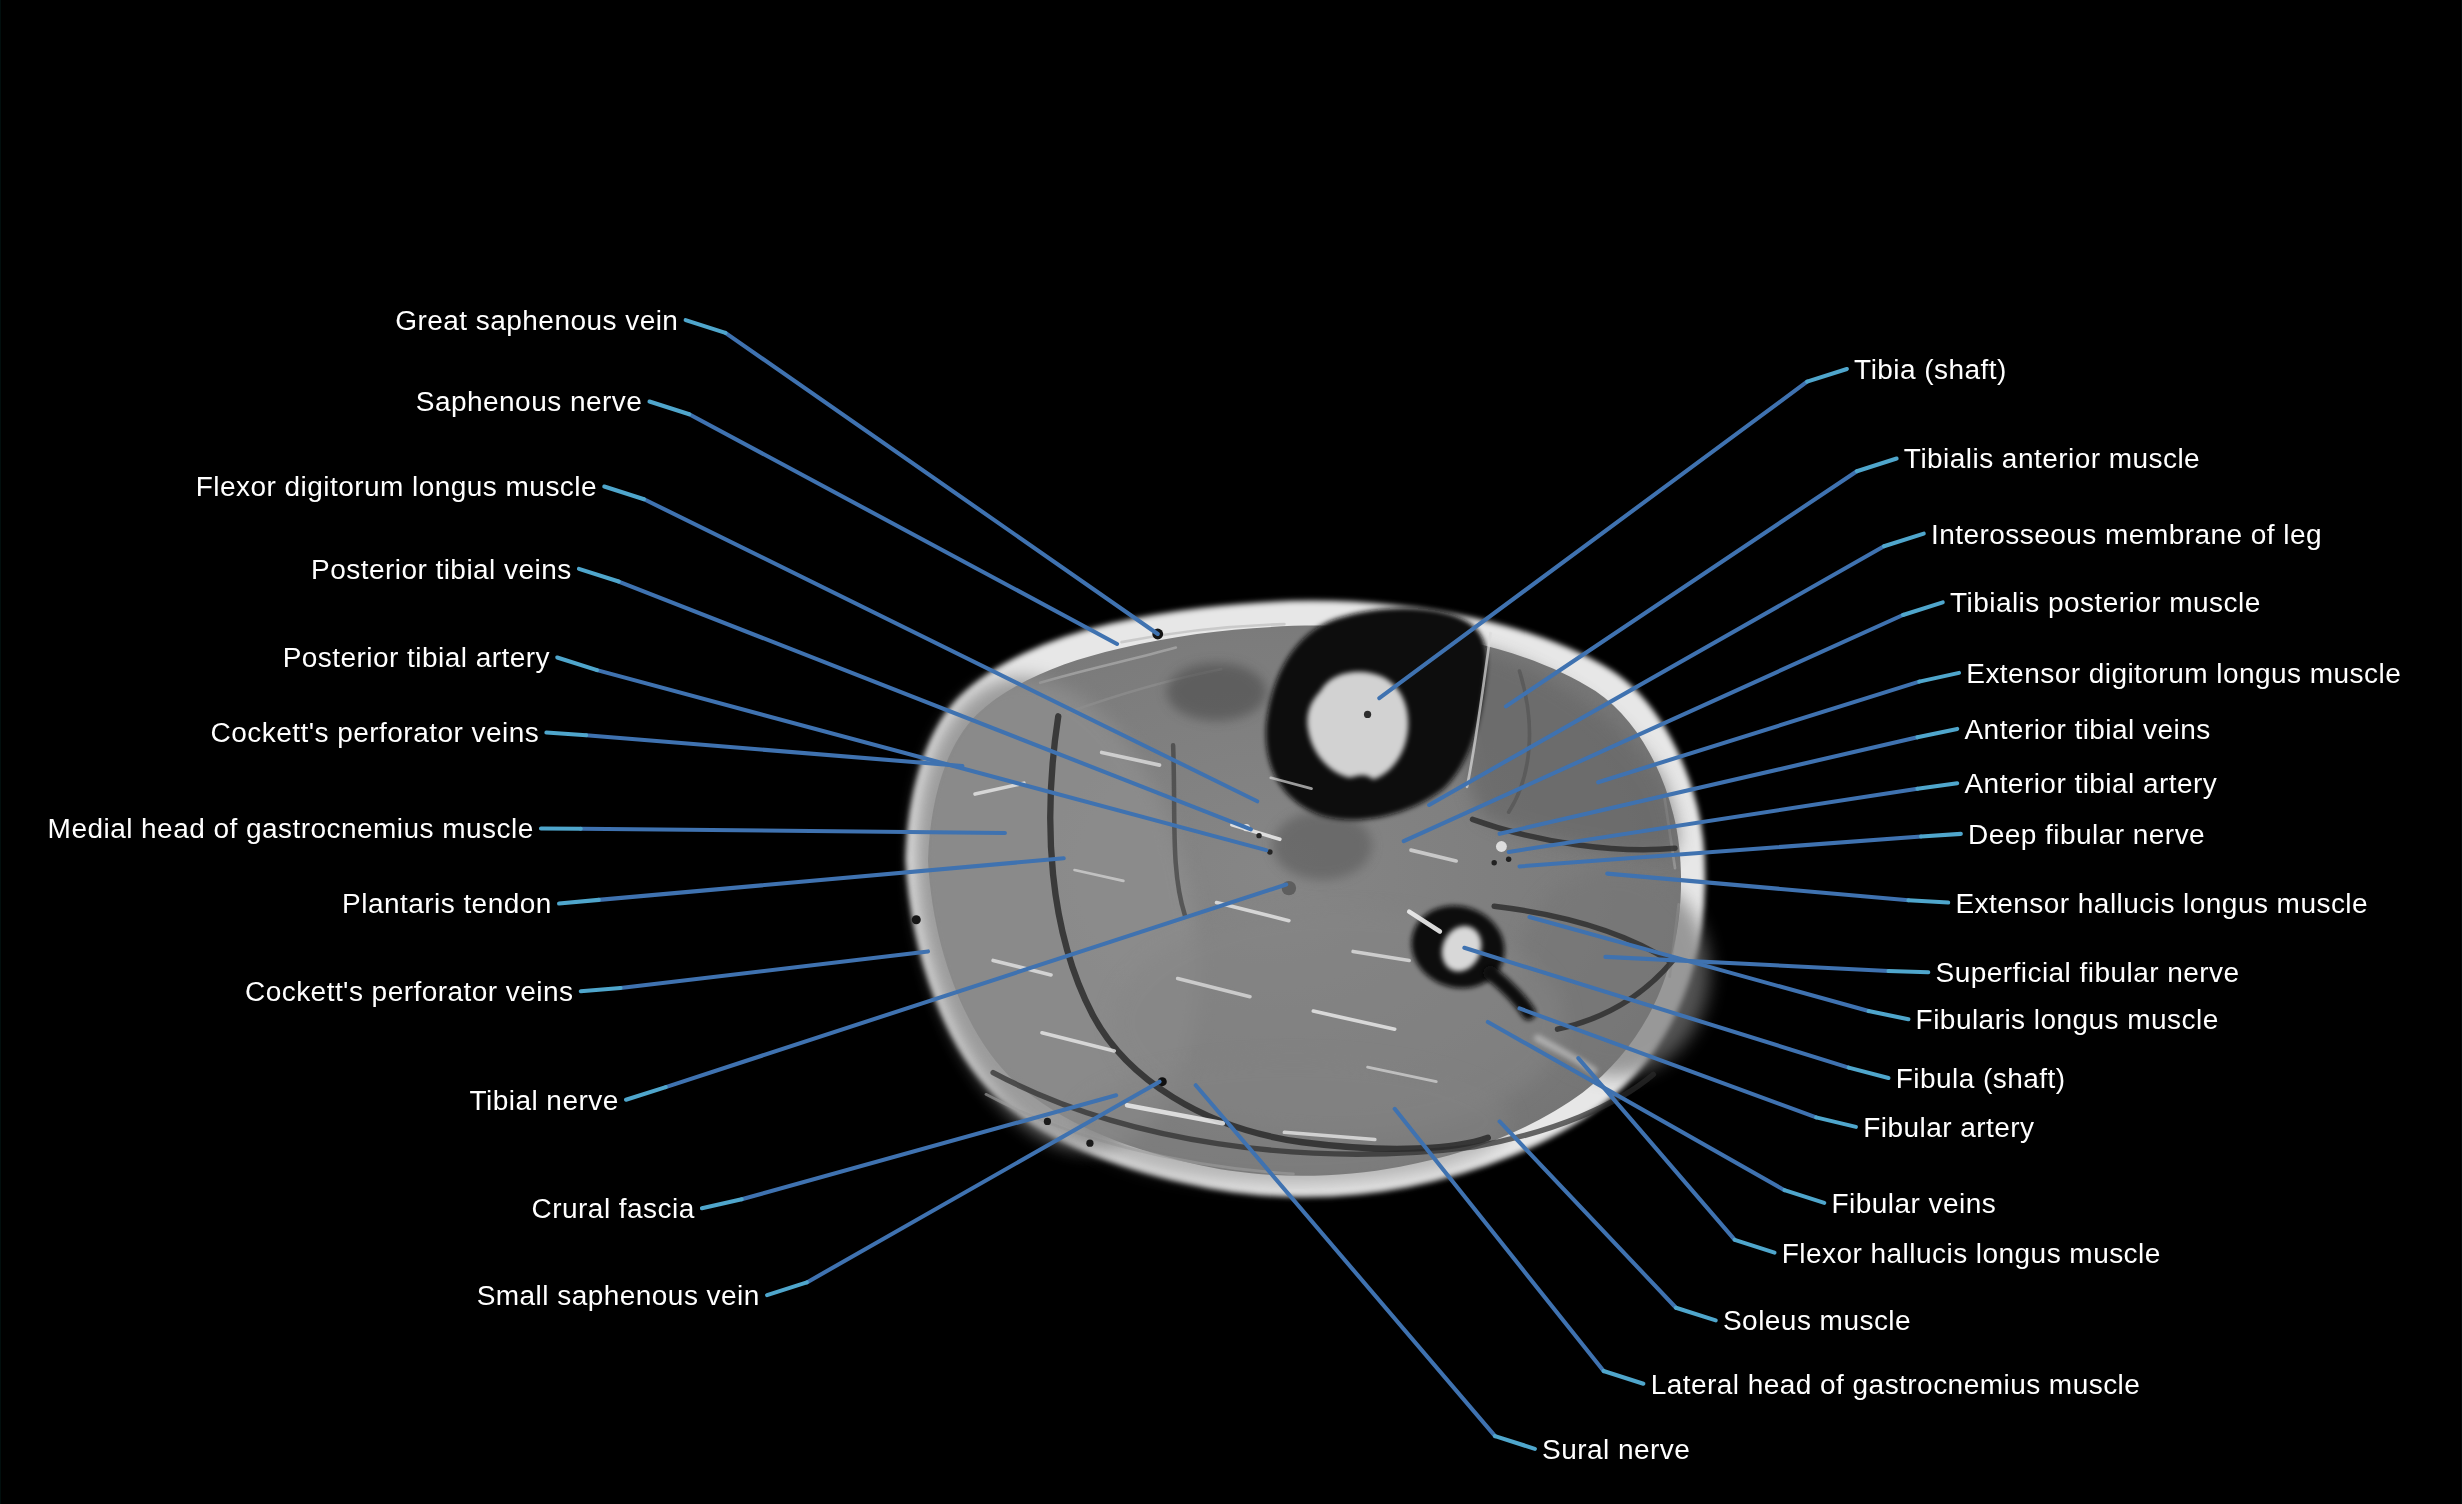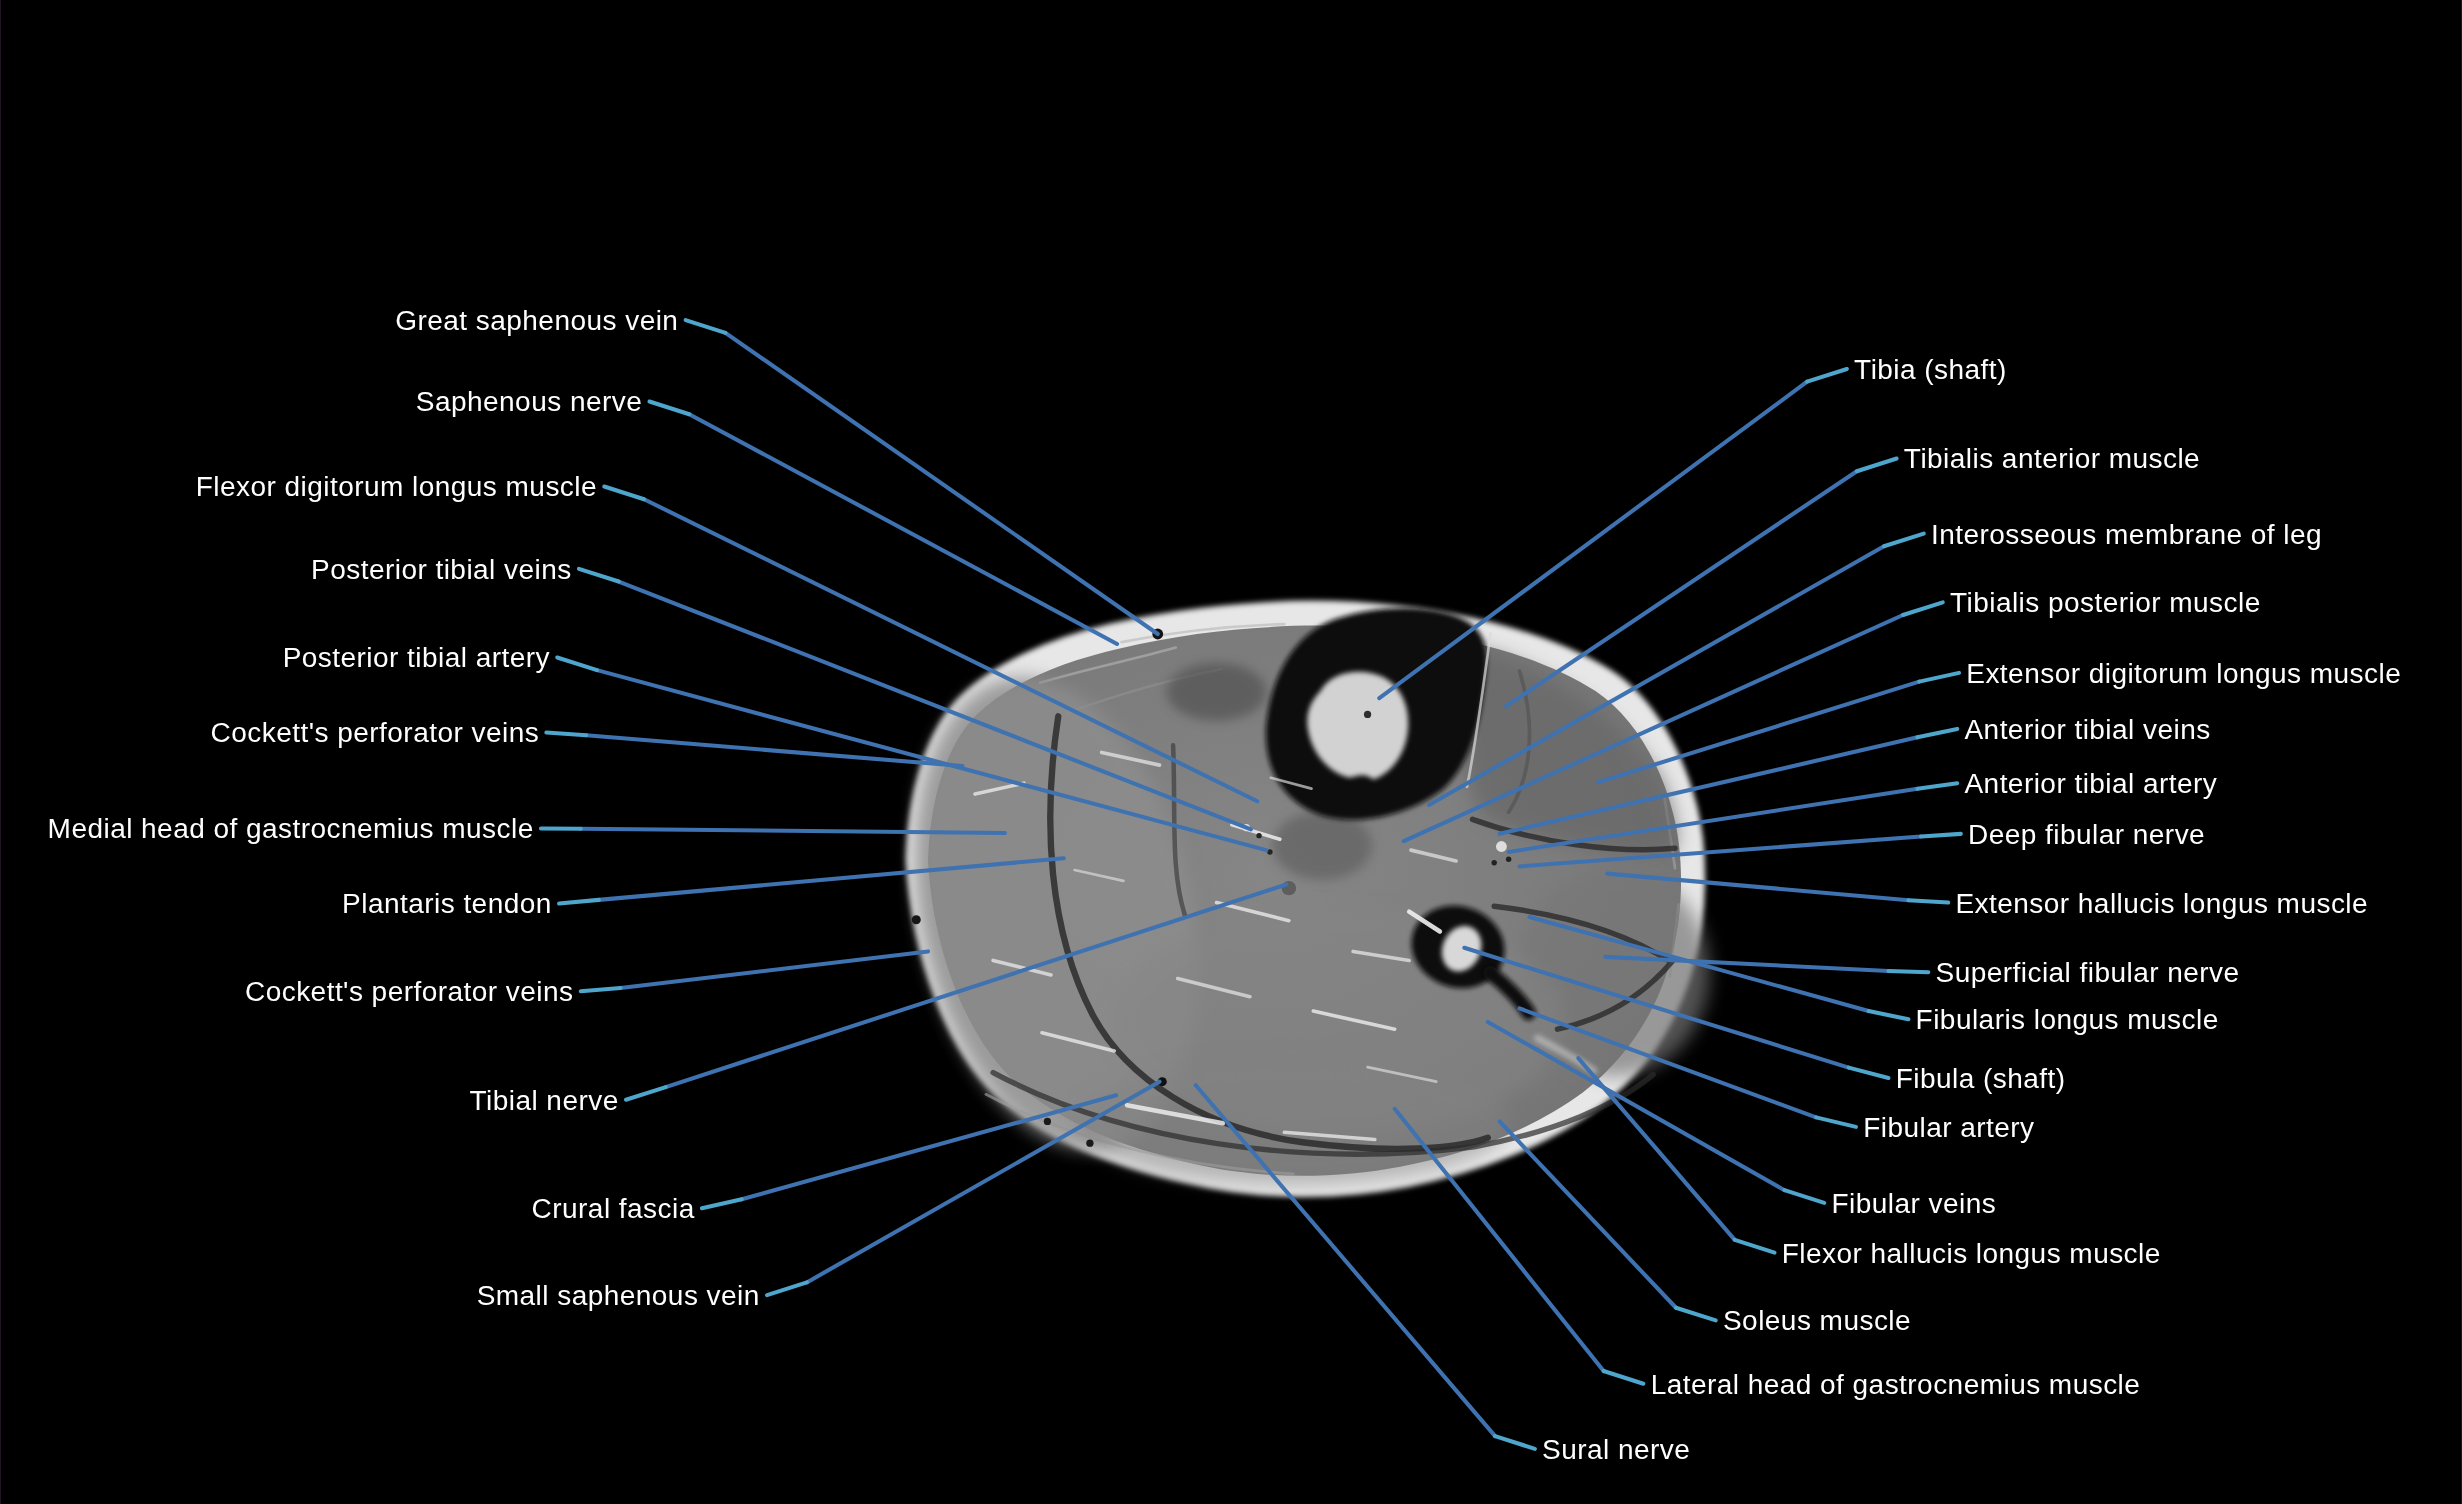--- a/index.html
+++ b/index.html
@@ -1,16 +1,16 @@
 <!DOCTYPE html>
 <html style="font-size:14.5px"><head>
 <meta charset="utf-8">
 <style>
   html,body{margin:0;padding:0;background:#000;}
-  .stage{position:relative;width:2462px;height:1504px;background:#f0abfc;overflow:hidden;text-align:right;}
+  .stage{position:relative;width:2462px;height:1504px;background:#0f766e;overflow:hidden;text-align:right;}
   svg{display:block;position:absolute;left:0;top:0;}
   text.anat-label{
     font-family:"Liberation Sans", sans-serif;
     font-weight:400;
     letter-spacing:0.5px;
   }
 </style>
 </head>
 <body>
 

